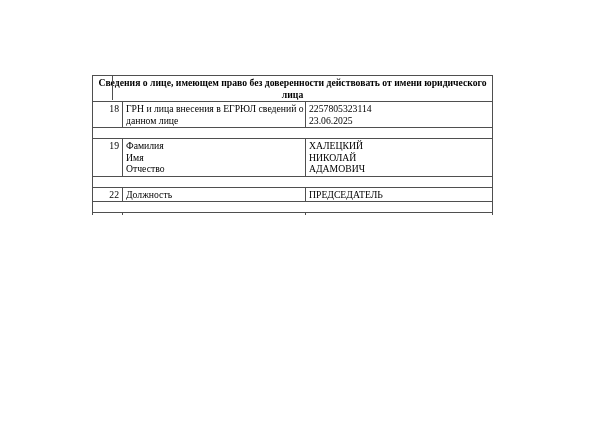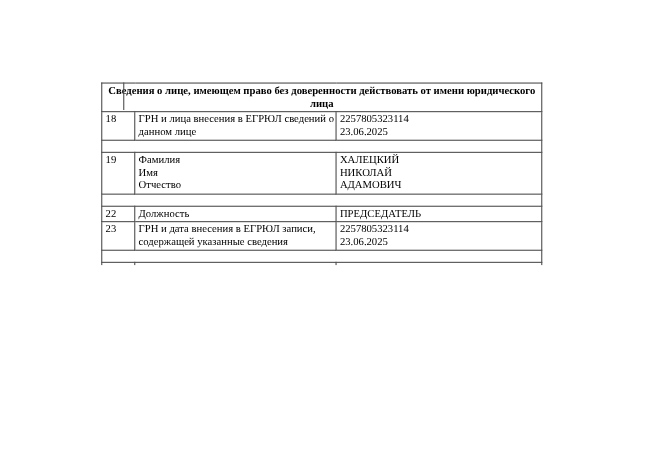--- a/index.html
+++ b/index.html
@@ -32,21 +32,21 @@
     white-space: pre;
     overflow: hidden;
   }
   td.header-cell {
     font-weight: bold;
     text-align: center;
     font-size: 9.8px;
     line-height: 11.5px;
     padding: 1px 1px;
   }
-  td.num-cell { text-align: left; }
+  td.num-cell { text-align: right; }
   td.spacer-cell { height: 8px; padding: 0; font-size: 0; }
   tr.clipped-row td {
     border-bottom: none;
     height: 2px; padding: 0; font-size: 0; line-height: 0;
   }
   .header-grid-line {
     position: absolute;
     left: 112px; top: 75px;
     width: 1px; height: 25px;
     background: #4f4f4f;
@@ -96,27 +96,20 @@
       <tr>
         <td colspan="3" class="spacer-cell"></td>
       </tr>
 
       <tr>
         <td class="num-cell">22</td>
         <td>Должность</td>
         <td>ПРЕДСЕДАТЕЛЬ</td>
       </tr>
 
-      <tr>
-        <td class="num-cell">23</td>
-        <td>ГРН и дата внесения в ЕГРЮЛ записи,
-содержащей указанные сведения</td>
-        <td>2257805323114
-23.06.2025</td>
-      </tr>
 
       <tr>
         <td colspan="3" class="spacer-cell"></td>
       </tr>
 
 
 
       <tr class="clipped-row">
         <td></td>
         <td></td>

